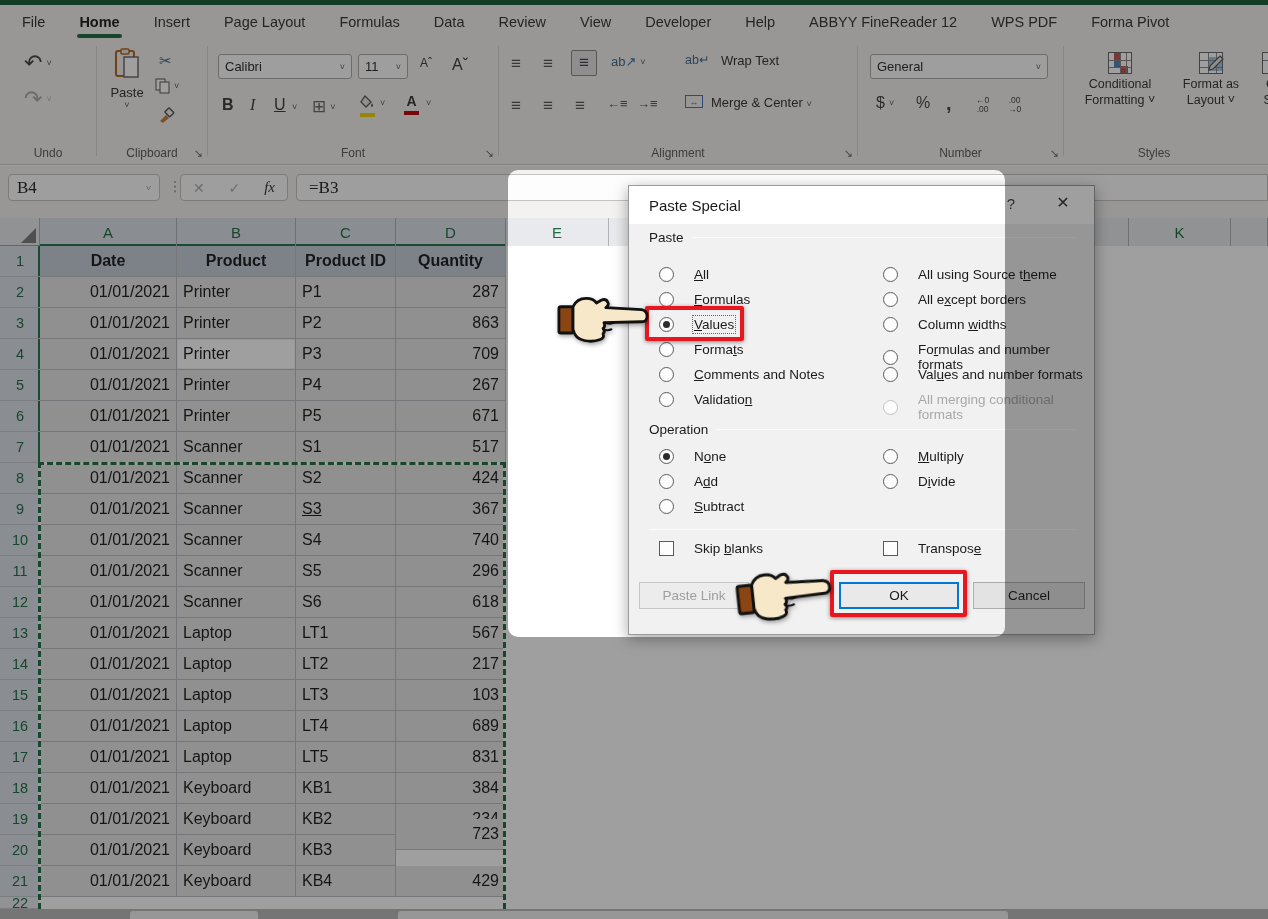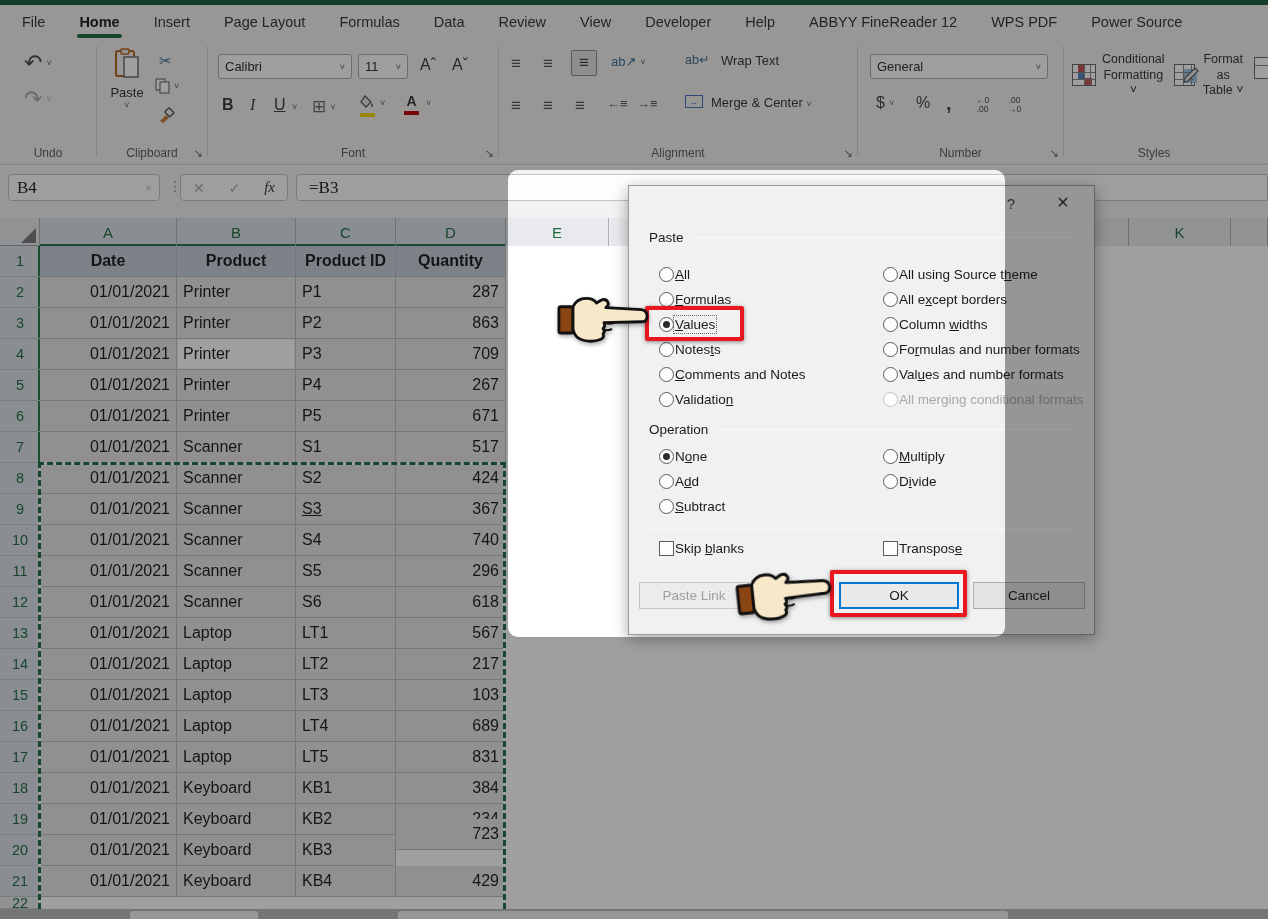--- a/index.html
+++ b/index.html
@@ -26,21 +26,21 @@
   .launcher { position:absolute; bottom:5px; font-size:11px; color:#666; }
   .combo { background:#FDFDFD; border:1px solid #ACABAA; border-radius:3px; height:25px;
            display:flex; align-items:center; font-size:13px; color:#2a2a2a; padding:0 6px; }
   .combo .carr { margin-left:auto; font-size:9px; color:#555; }
   .ic { display:inline-flex; align-items:center; justify-content:center; color:#3a3a3a; }
   .carr { font-size:9px; color:#555; }
   .selbox { border:1px solid #8A8886; background:#E4E2E1; border-radius:2px; }
   .colorbar { display:block; height:4px; width:15px; margin-top:1px; }
   .stack2 { display:flex; flex-direction:column; align-items:center; line-height:1.05;
             font-size:8.5px; color:#444; }
-  .styles-btn { display:flex; flex-direction:row; align-items:center; gap:3px;
+  .styles-btn { display:flex; flex-direction:column; align-items:center; gap:3px;
                 font-size:12.5px; color:#333; text-align:center; line-height:1.25; }
   .grid-ic { width:24px; height:22px; border:1px solid #666; position:relative; background:#fff; }
   .grid-ic .cellm { position:absolute; }
 
   
   .fxrow { position:absolute; left:0; top:166px; width:100%; height:52px; background:#F3F2F1; }
   .namebox { position:absolute; left:8px; top:8px; width:152px; height:27px; background:#FDFDFD;
              border:1px solid #C6C4C2; border-radius:4px; display:flex; align-items:center;
              padding:0 8px; font-family:"Liberation Serif", serif; font-size:17px; color:#222; }
   .namebox .carr { margin-left:auto; }
@@ -83,21 +83,21 @@
   .dialog { position:absolute; left:628px; top:185px; width:467px; height:450px; background:#F1F1F1;
             border:1px solid #9B9B9B; box-shadow:0 4px 14px rgba(0,0,0,0.35); z-index:10; }
   .dlg-title { position:absolute; left:0; top:0; width:100%; height:38px; background:#FFFFFF;
             display:flex; align-items:center; }
   .dlg-title .t { margin-left:20px; font-size:15px; color:#1a1a1a; }
   .dlg-help { position:absolute; left:372px; top:9px; font-size:15px; color:#444; width:20px; text-align:center; }
   .dlg-close { position:absolute; left:420px; top:7px; font-size:16px; color:#333; width:28px; text-align:center; }
   .grouphead { position:absolute; display:flex; align-items:center; width:427px; left:20px; }
   .grouphead .gt { font-size:13.5px; color:#1a1a1a; margin-right:8px; }
   .grouphead .gl { flex:1; height:1px; background:#DADADA; border-bottom:1px solid #FBFBFB; }
-  .opt { position:absolute; display:flex; align-items:center; gap:1px; font-size:13.5px; color:#1a1a1a; }
+  .opt { position:absolute; display:flex; align-items:center; gap:20px; font-size:13.5px; color:#1a1a1a; }
   .opt .radio { width:15px; height:15px; border:1px solid #5A5A5A; border-radius:50%; background:#FDFDFD;
                 position:relative; flex:none; }
   .opt .radio.on::after { content:""; position:absolute; left:3px; top:3px; width:7px; height:7px;
                 border-radius:50%; background:#2B2B2B; }
   .opt .chk { width:15px; height:15px; border:1px solid #5A5A5A; background:#FDFDFD; flex:none; }
   .opt.disabled { color:#A8A8A8; }
   .opt.disabled .radio { border-color:#C2C2C2; }
   .opt .lab .mn { text-decoration:underline; }
   .opt .lab.focused { outline:1px dotted #666; outline-offset:1px; }
   .dlg-sep { position:absolute; left:20px; width:427px; height:1px; background:#DADADA;
@@ -130,21 +130,21 @@
       <div class="menu-tab">Insert</div>
       <div class="menu-tab">Page Layout</div>
       <div class="menu-tab">Formulas</div>
       <div class="menu-tab">Data</div>
       <div class="menu-tab">Review</div>
       <div class="menu-tab">View</div>
       <div class="menu-tab">Developer</div>
       <div class="menu-tab">Help</div>
       <div class="menu-tab">ABBYY FineReader 12</div>
       <div class="menu-tab">WPS PDF</div>
-      <div class="menu-tab">Power Source</div>
+      <div class="menu-tab">Forma Pivot</div>
     </div>
 
   <div class="ribbon">
 
     <div class="rgroup" style="left:0;width:96px;">
       <div style="position:absolute;left:24px;top:12px;font-size:22px;color:#444;" class="ic">
           <span>↶</span>
           <span class="carr" style="margin-left:4px;">˅</span>
         </div>
       <div style="position:absolute;left:24px;top:48px;font-size:22px;color:#A9A7A5;" class="ic">
@@ -188,21 +188,21 @@
 
     <div class="rgroup" style="left:208px;width:290px;">
       <div class="combo" style="position:absolute;left:10px;top:16px;width:134px;">
         <span>Calibri</span>
           <span class="carr">˅</span>
       </div>
       <div class="combo" style="position:absolute;left:150px;top:16px;width:50px;">
         <span>11</span>
           <span class="carr">˅</span>
       </div>
-      <div style="position:absolute;left:212px;top:18px;font-size:16px;" class="ic">Aˆ</div>
+      <div style="position:absolute;left:212px;top:18px;font-size:12px;" class="ic">Aˆ</div>
       <div style="position:absolute;left:244px;top:18px;font-size:16px;" class="ic">Aˇ</div>
 
       <div style="position:absolute;left:14px;top:58px;font-weight:700;font-size:16px;" class="ic">B</div>
       <div style="position:absolute;left:42px;top:58px;font-style:italic;font-size:16px;font-family:'Liberation Serif',serif;" class="ic">I</div>
       <div style="position:absolute;left:66px;top:58px;text-decoration:underline;font-size:16px;" class="ic">U</div>
       <div style="position:absolute;left:84px;top:64px;" class="carr">˅</div>
       <div style="position:absolute;left:104px;top:58px;font-size:17px;color:#666;" class="ic">
           <span>⊞</span>
           <span class="carr" style="margin-left:4px;">˅</span>
         </div>
@@ -292,21 +292,21 @@
         <div class="grid-ic">
           <div class="cellm" style="left:8px;top:4px;width:14px;height:14px;background:#9DC3E6;"></div>
           <div class="cellm" style="left:0;top:7px;width:100%;height:1px;background:#888;"></div>
           <div class="cellm" style="left:0;top:14px;width:100%;height:1px;background:#888;"></div>
           <div class="cellm" style="left:8px;top:0;width:1px;height:100%;background:#888;"></div>
           <div class="cellm" style="left:16px;top:0;width:1px;height:100%;background:#888;"></div>
           <svg class="cellm" style="left:6px;top:2px;" width="18" height="18" viewBox="0 0 18 18">
               <path d="M14 1 L17 4 L7 14 L3 15 L4 11 Z" fill="#E8E6E4" stroke="#555" stroke-width="1.2"></path>
             </svg>
         </div>
-        <div><span>Format as</span><br><span>Table ˅</span></div>
+        <div><span>Format as</span><br><span>Layout ˅</span></div>
       </div>
       <div class="styles-btn" style="position:absolute;left:190px;top:14px;width:40px;overflow:hidden;">
         <div class="grid-ic">
 
           <div class="cellm" style="left:0;top:7px;width:100%;height:1px;background:#888;"></div>
 
         </div>
         <div><span>Ce</span><br><span>Styl</span></div>
       </div>
       <div class="glabel" style="left:30px;right:auto;width:120px;">Styles</div>
@@ -457,20 +457,23 @@
 
   <div class="ants-white" style="left:38px;top:462px;width:468px;height:654px;"></div>
   <div class="ants-green" style="left:38px;top:462px;width:468px;height:654px;"></div>
 
   <div class="bottom-strip">
     <div class="bseg" style="left:130px;width:128px;"></div>
     <div class="bseg" style="left:398px;width:610px;"></div>
   </div>
 
   <div class="dialog" id="dialog">
+    <div class="dlg-title">
+      <span class="t">Paste Special</span>
+    </div>
     <div class="dlg-help">?</div>
     <div class="dlg-close">✕</div>
 
     <div class="grouphead" style="top:44px;">
       <span class="gt">Paste</span>
         <span class="gl"></span>
     </div>
 
     <div class="grouphead" style="top:236px;">
       <span class="gt">Operation</span>
@@ -486,21 +489,21 @@
       <div class="opt" style="left: 30px; top: 106px;">
         <span class="radio"></span>
         <span class="lab"><span></span><span class="mn">F</span><span>ormulas</span></span>
       </div>
       <div class="opt" style="left: 30px; top: 131px;">
         <span class="radio on"></span>
         <span class="lab focused"><span></span><span class="mn">V</span><span>alues</span></span>
       </div>
       <div class="opt" style="left: 30px; top: 156px;">
         <span class="radio"></span>
-        <span class="lab"><span>Notes</span><span class="mn">t</span><span>s</span></span>
+        <span class="lab"><span>Forma</span><span class="mn">t</span><span>s</span></span>
       </div>
       <div class="opt" style="left: 30px; top: 181px;">
         <span class="radio"></span>
         <span class="lab"><span></span><span class="mn">C</span><span>omments and Notes</span></span>
       </div>
       <div class="opt" style="left: 30px; top: 206px;">
         <span class="radio"></span>
         <span class="lab"><span>Validatio</span><span class="mn">n</span><span></span></span>
       </div>
       <div class="opt" style="left: 254px; top: 81px;">

